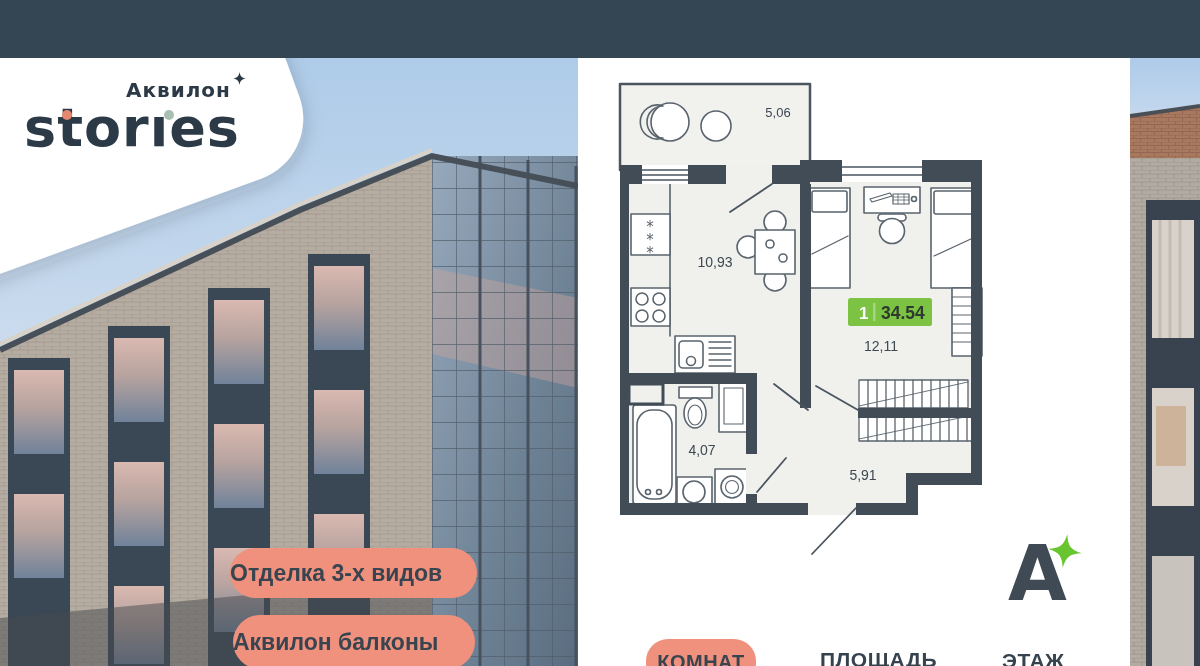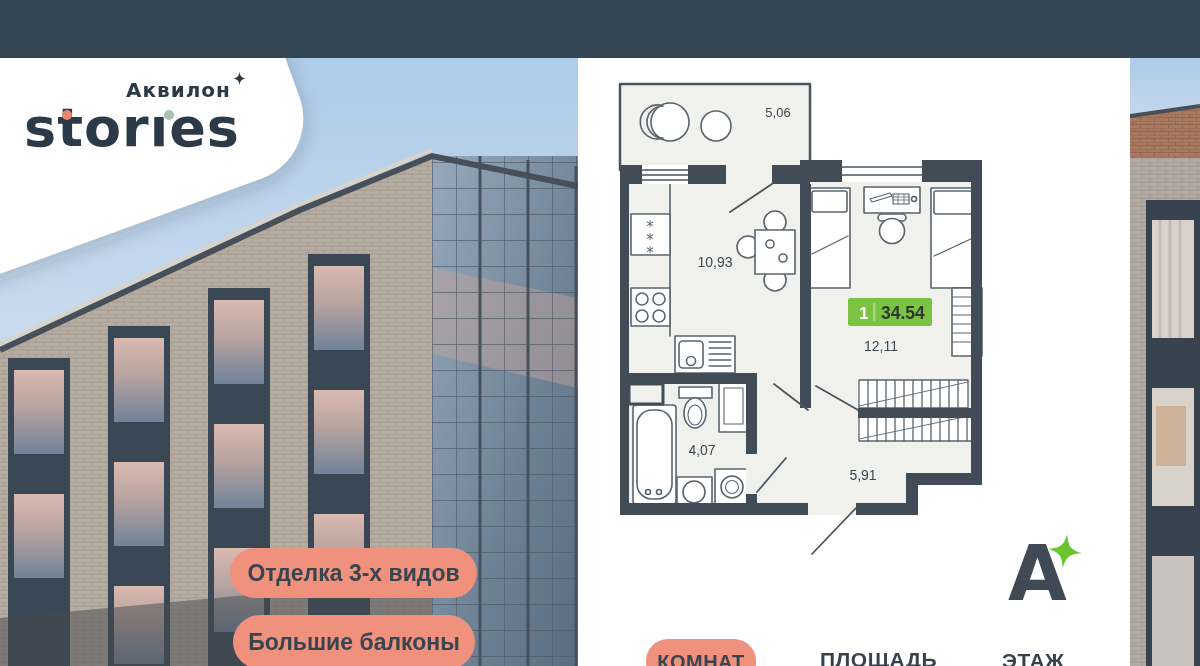--- a/index.html
+++ b/index.html
@@ -17,21 +17,21 @@
             font-family:"DejaVu Sans","Liberation Sans",sans-serif;display:flex;align-items:flex-start;}
   .logo-spark{margin-left:2px;margin-top:-6px;}
   .logo-main{position:absolute;left:24px;top:38px;font-size:54px;font-weight:700;letter-spacing:1px;
              font-family:"DejaVu Sans","Liberation Sans",sans-serif;}
   .dot{position:absolute;border-radius:50%;width:10px;height:10px;}
   .dot-orange{left:62px;top:52px;background:#e5886f;}
   .dot-sage{left:164px;top:52px;background:#a9bfb2;}
 
   
   .pill{position:absolute;background:#f0917e;color:#38444f;font-weight:700;
-        display:flex;align-items:center;justify-content:center;border-radius:28px;}
+        display:flex;align-items:center;border-radius:28px;}
   .pill-1{left:230px;top:548px;width:247px;height:50px;font-size:23px;}
   .pill-2{left:233px;top:615px;width:242px;height:54px;font-size:23px;}
 
   
   .footer-pill{position:absolute;left:646px;top:639px;width:110px;height:46px;background:#f0917e;
                color:#38444f;font-weight:700;font-size:20px;border-radius:22px;
                display:flex;align-items:center;justify-content:center;letter-spacing:.5px;}
   .footer-label{position:absolute;color:#36434e;font-weight:700;font-size:21px;letter-spacing:.5px;}
   .footer-area{left:820px;top:648px;}
   .footer-floor{left:1002px;top:649px;}
@@ -164,21 +164,21 @@
     </div>
     <div class="logo-main">storıes</div>
     <span class="dot dot-orange"></span>
     <span class="dot dot-sage"></span>
   </div>
 
   <div class="pill pill-1">
     <span>Отделка 3-х видов</span>
   </div>
   <div class="pill pill-2">
-    <span>Большие балконы</span>
+    <span>Аквилон балконы</span>
   </div>
 
   <svg style="position:absolute;left:578px;top:58px;" width="552" height="608" viewBox="0 0 552 608">
     <g stroke-linecap="round" stroke-linejoin="round">
 
       <rect x="42" y="102" width="362" height="355" fill="#f0f0ed"></rect>
       <rect x="340" y="427" width="64" height="30" fill="#ffffff"></rect>
       <rect x="42" y="26" width="190" height="86" fill="#f1f1ee" stroke="#4a5560" stroke-width="2.5"></rect>
 
       <g stroke="#5a646d" stroke-width="1.6" fill="#ffffff">

